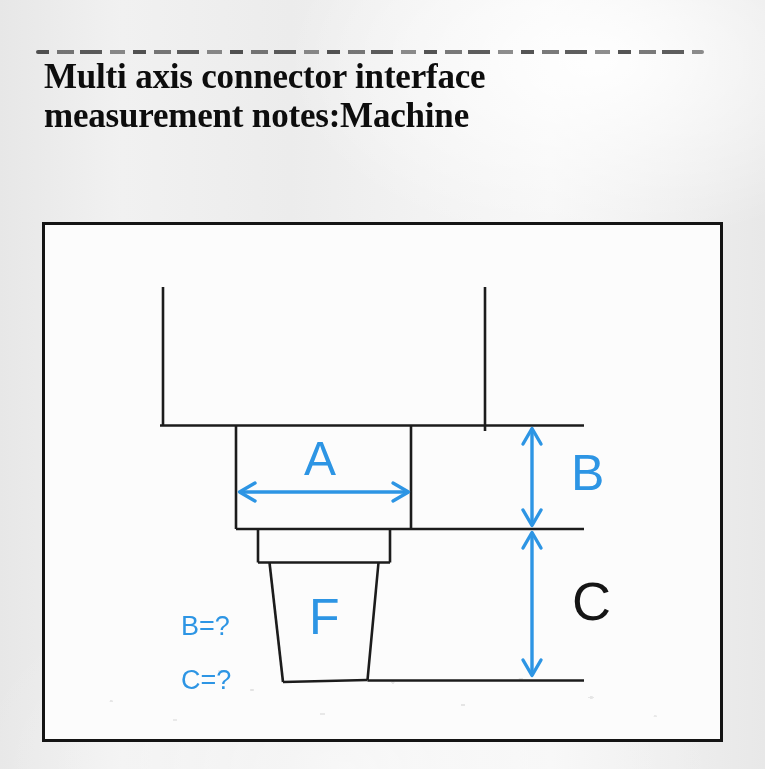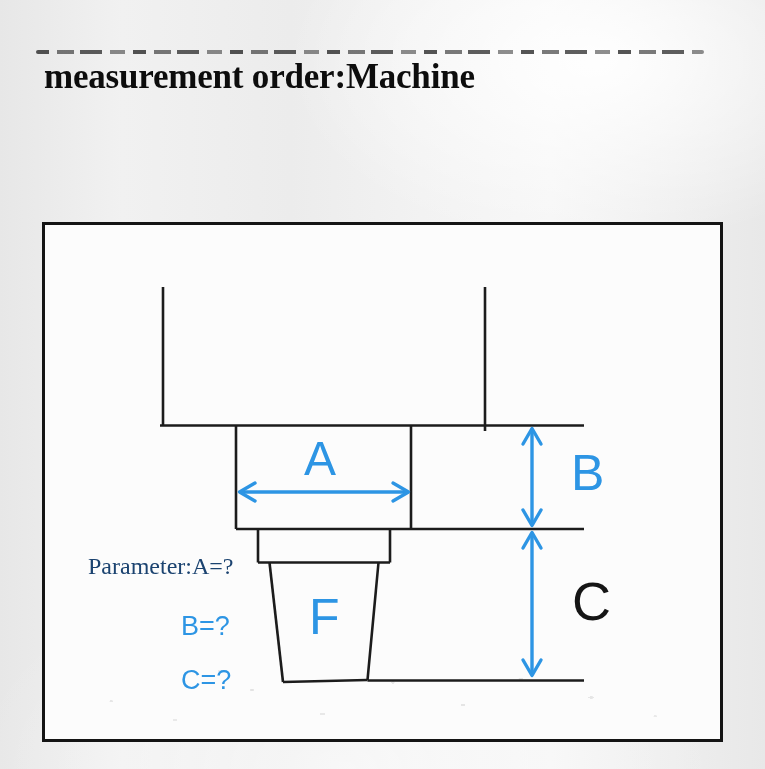--- a/index.html
+++ b/index.html
@@ -81,21 +81,22 @@
   .q-c{left:181px;top:667px;}
 </style>
 </head>
 <body>
 
 <div class="page">
 
   <div class="artifact-strip"></div>
 
   <div class="title">
-    <div>measurement order:Machine</div>
+    <div>Multi axis connector interface</div>
+    <div>measurement notes:Machine</div>
   </div>
 
   <div class="diagram-box"></div>
   <div class="speckles"></div>
 
   <svg class="diagram" viewBox="0 0 765 769">
 
     <path class="black-line" d="M163 287 V426"></path>
     <path class="black-line" d="M485 287 V431"></path>
     <path class="black-line" d="M160 425.5 H584"></path>
@@ -125,17 +126,16 @@
       <path class="blue-line" d="M523 548 L532 532.5 L541 548"></path>
       <path class="blue-line" d="M523 660 L532 675.5 L541 660"></path>
     </g>
   </svg>
 
   <div class="dim-label label-a">A</div>
   <div class="dim-label label-b">B</div>
   <div class="dim-label label-c">C</div>
   <div class="dim-label label-f">F</div>
 
-  <div class="param-text">Parameter:A=?</div>
   <div class="q-text q-b">B=?</div>
   <div class="q-text q-c">C=?</div>
 
 </div>
 
 </body></html>

